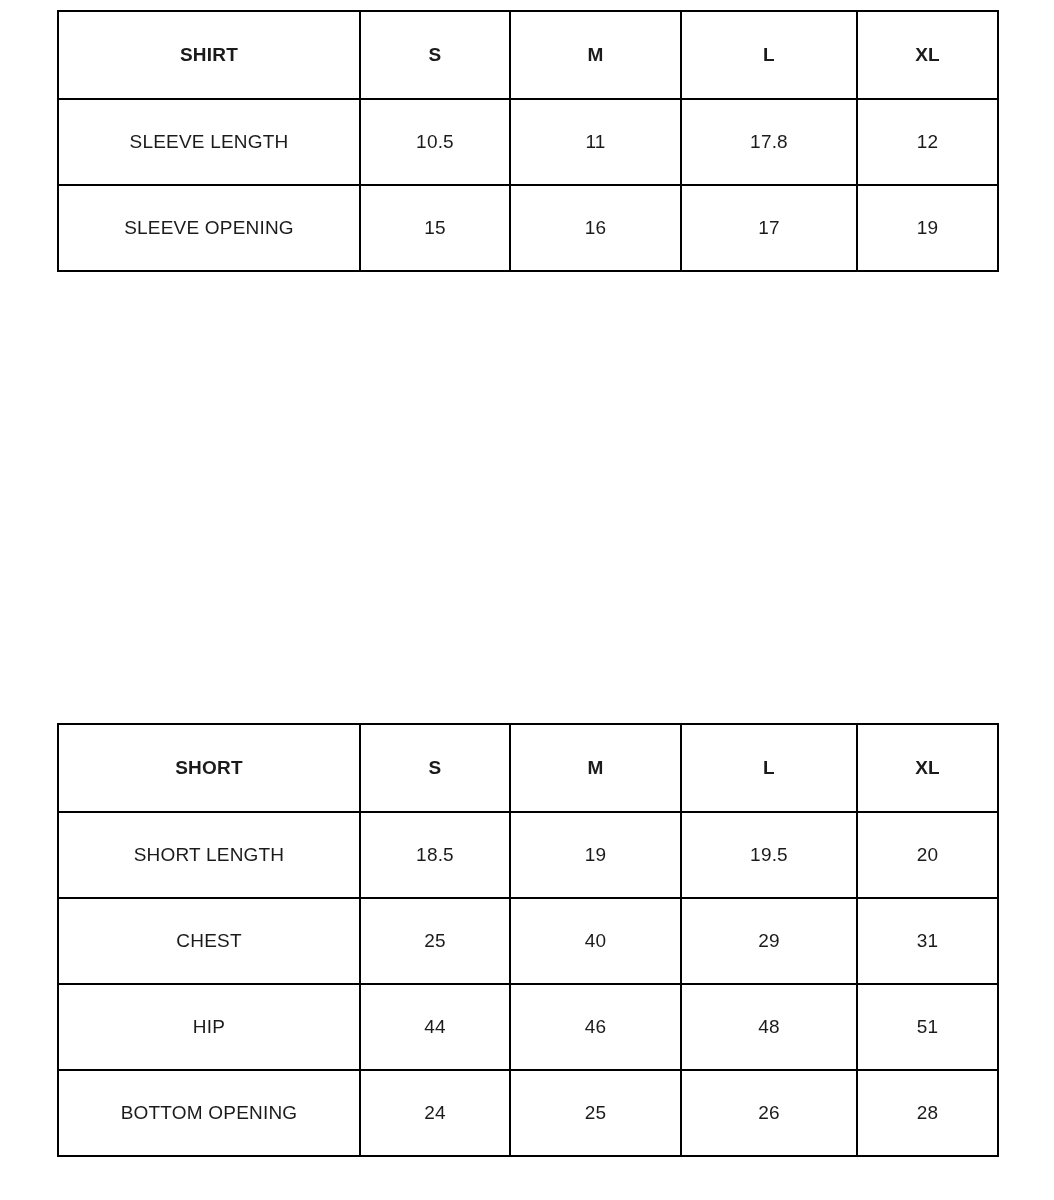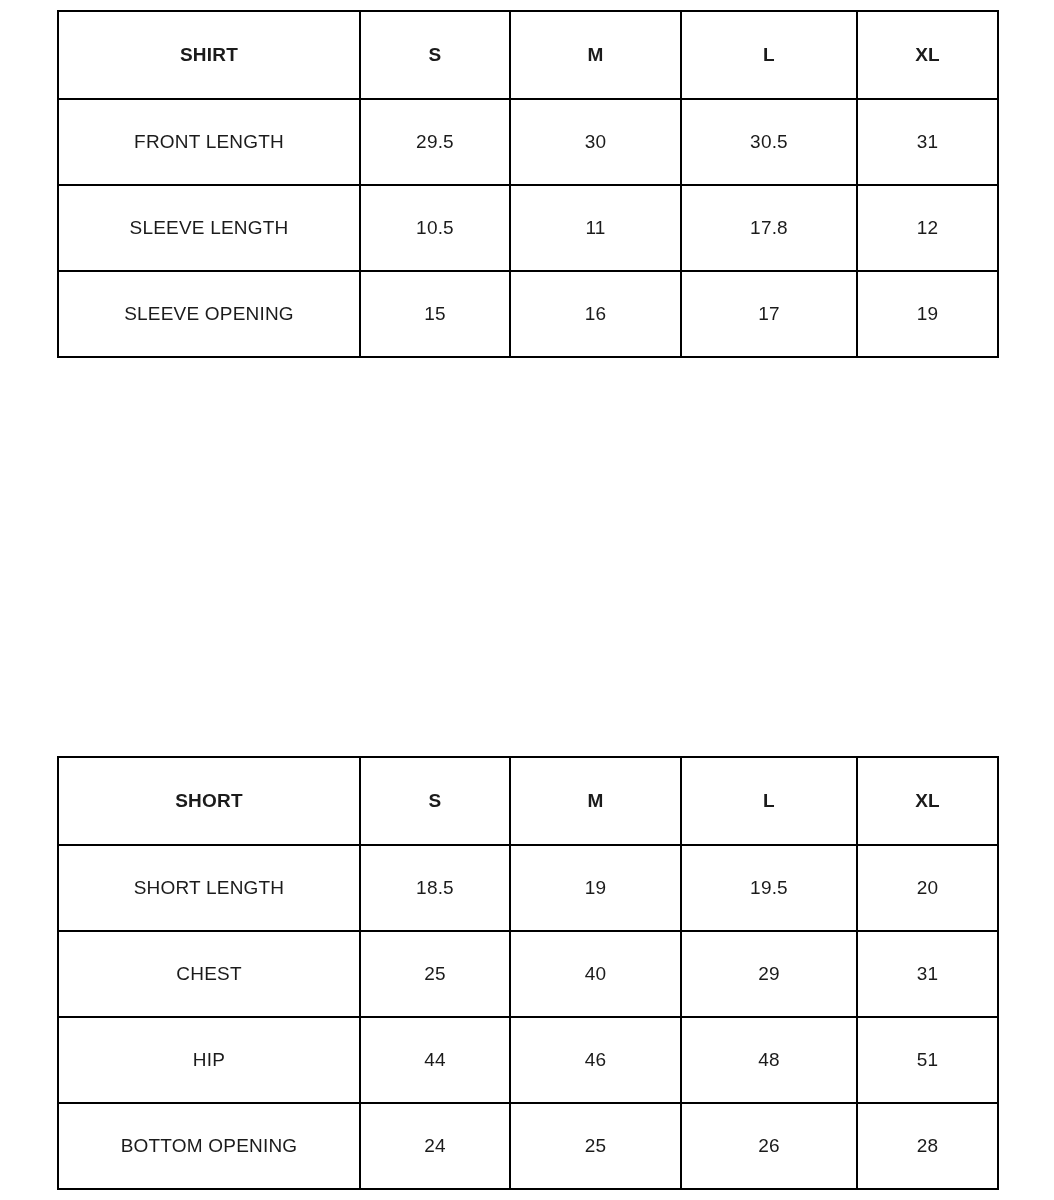--- a/index.html
+++ b/index.html
@@ -14,21 +14,21 @@
     font-family: "Liberation Sans", sans-serif;
     color: #1b1b1b;
   }
   .size-table {
     position: absolute;
     border-collapse: collapse;
     table-layout: fixed;
     background: #ffffff;
   }
   .size-table.t1 { left: 57px; top: 10px; }
-  .size-table.t2 { left: 57px; top: 723px; margin-top: 33px; }
+  .size-table.t2 { left: 57px; top: 723px; }
   .size-table th,
   .size-table td {
     border: 2px solid #000000;
     text-align: center;
     vertical-align: middle;
     padding: 0;
     font-size: 19px;
     color: #1b1b1b;
     letter-spacing: 0.2px;
   }
@@ -60,27 +60,20 @@
   <thead>
     <tr>
       <th>SHIRT</th>
       <th>S</th>
       <th>M</th>
       <th>L</th>
       <th>XL</th>
     </tr>
   </thead>
   <tbody>
-    <tr>
-      <td>FRONT LENGTH</td>
-      <td>29.5</td>
-      <td>30</td>
-      <td>30.5</td>
-      <td>31</td>
-    </tr>
     <tr>
       <td>SLEEVE LENGTH</td>
       <td>10.5</td>
       <td>11</td>
       <td>17.8</td>
       <td>12</td>
     </tr>
     <tr>
       <td>SLEEVE OPENING</td>
       <td>15</td>

